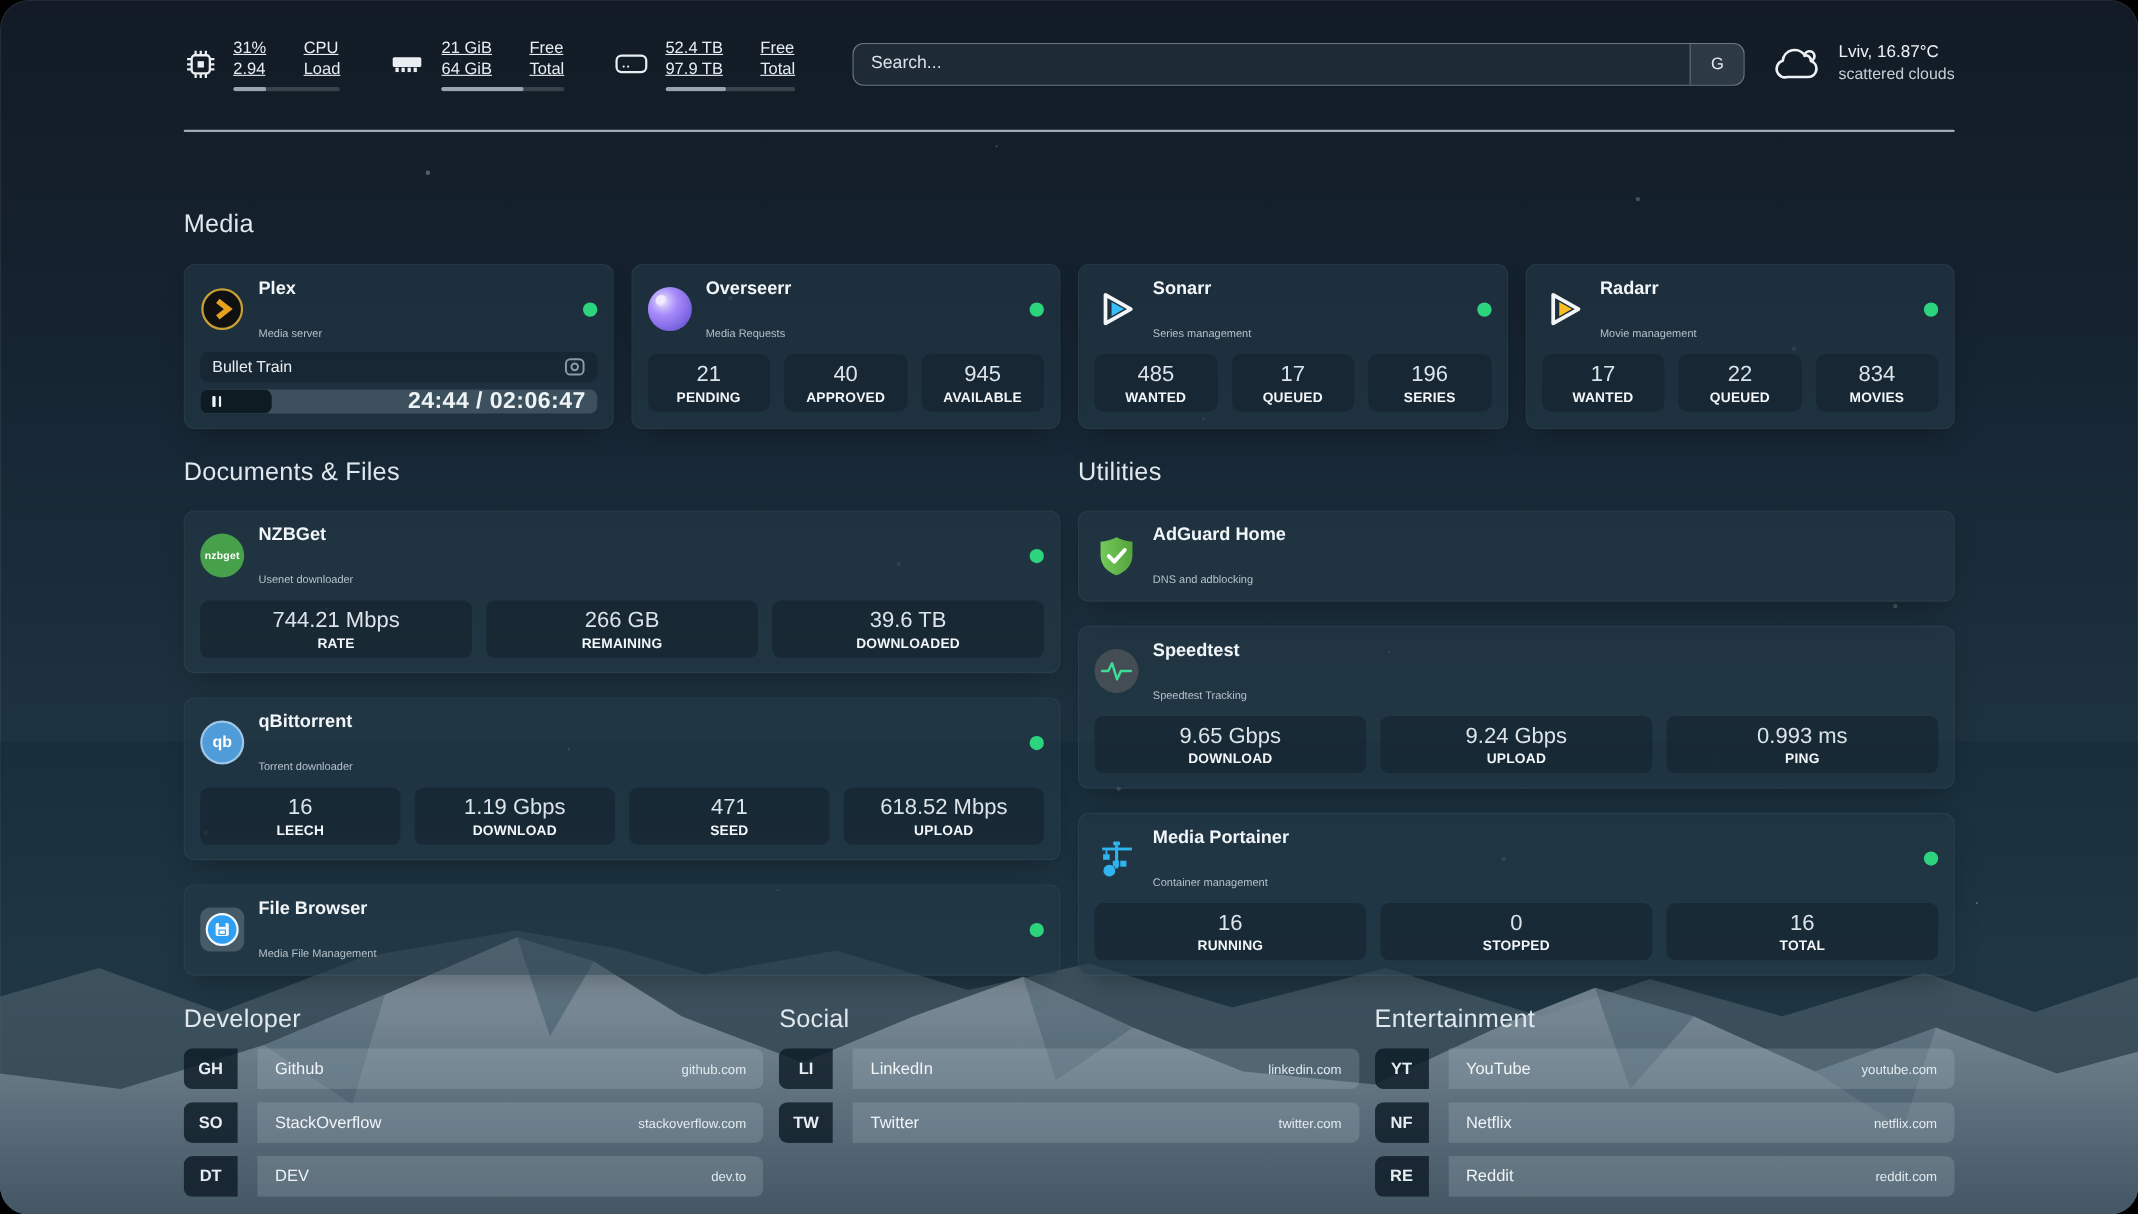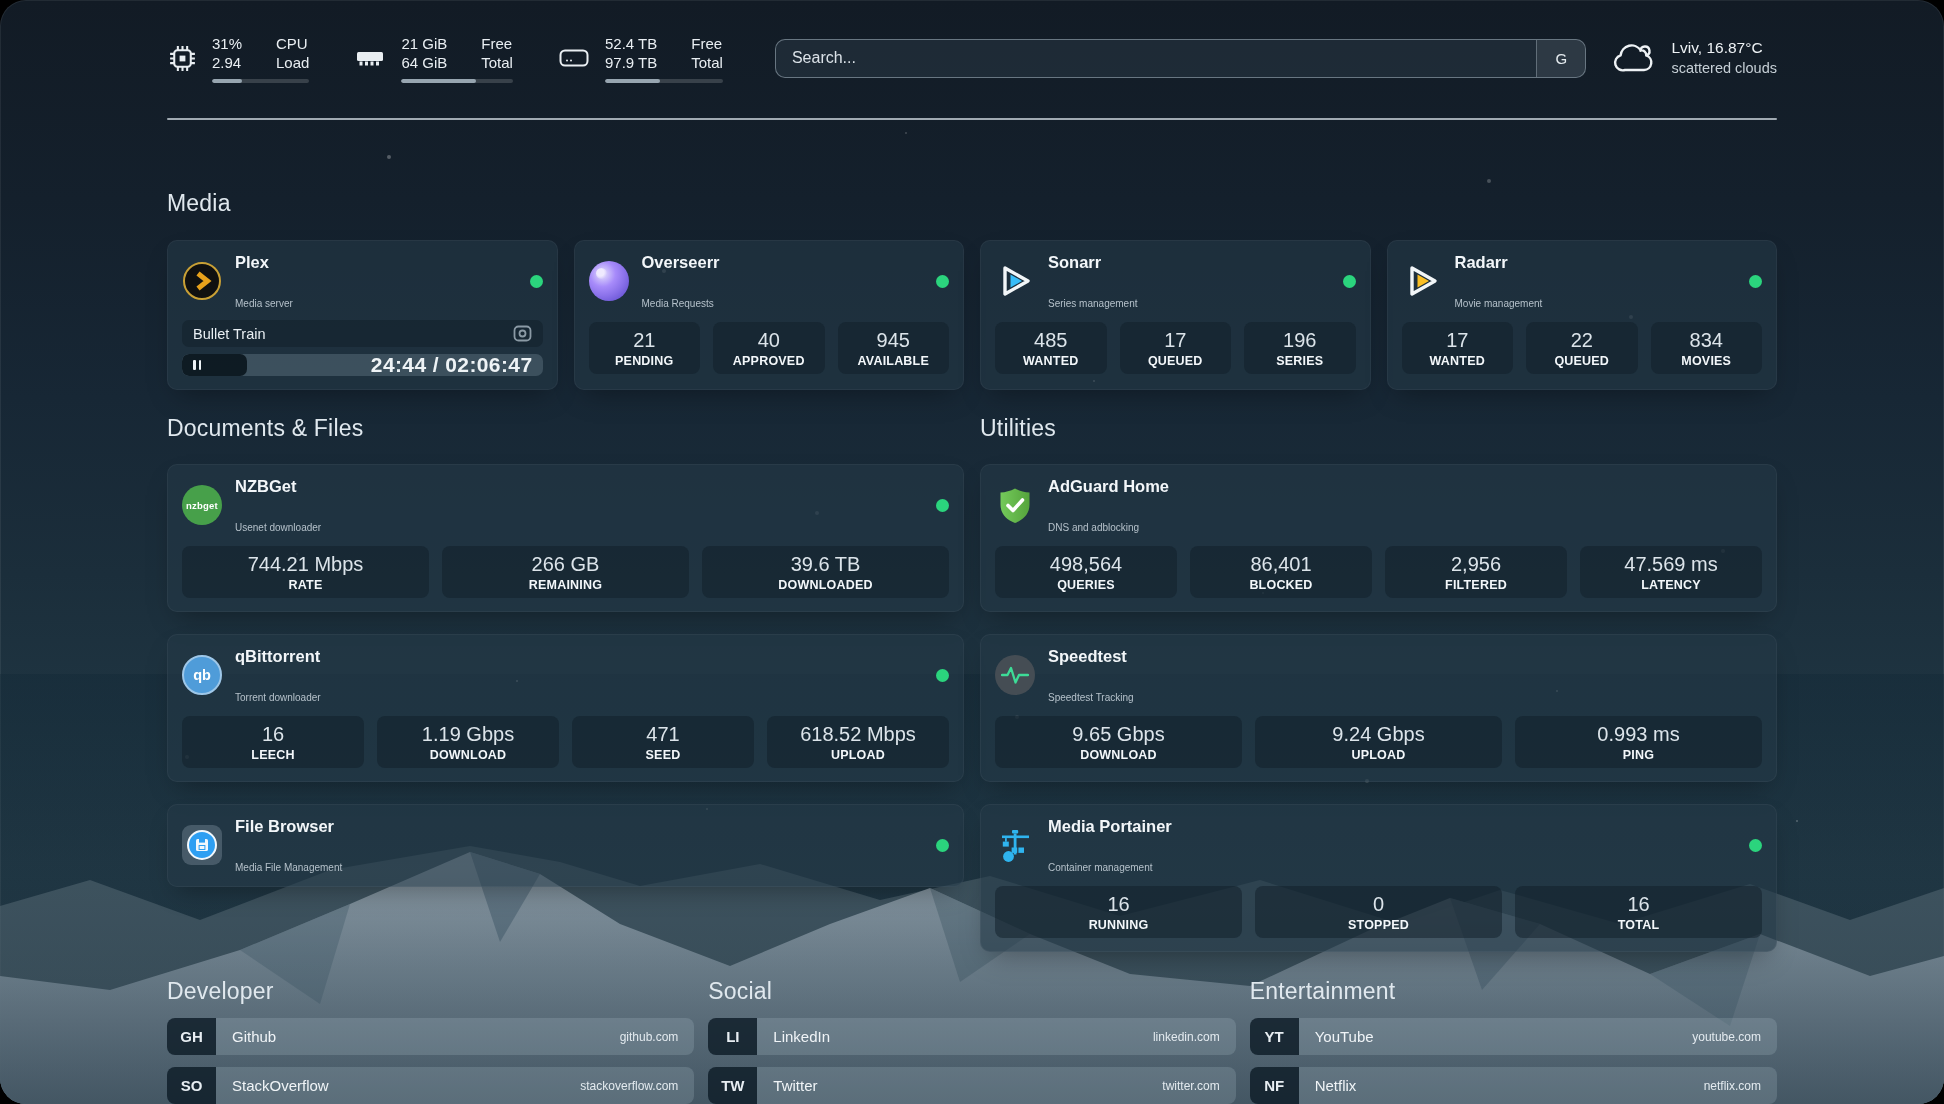--- a/index.html
+++ b/index.html
@@ -17,21 +17,21 @@
     226px 212px 0 0 rgba(255,255,255,.25),663px 150px 0 1px rgba(255,255,255,.2),1093px 260px 0 0 rgba(255,255,255,.3),
     1630px 196px 0 1px rgba(255,255,255,.18),296px 433px 0 0 rgba(255,255,255,.28),816px 392px 0 1px rgba(255,255,255,.16),
     1262px 472px 0 0 rgba(255,255,255,.24),1722px 430px 0 1px rgba(255,255,255,.2),516px 560px 0 0 rgba(255,255,255,.3),
     1016px 596px 0 1px rgba(255,255,255,.18),1556px 570px 0 0 rgba(255,255,255,.26),186px 636px 0 1px rgba(255,255,255,.2),
     706px 688px 0 0 rgba(255,255,255,.22),1366px 660px 0 1px rgba(255,255,255,.18),1796px 700px 0 0 rgba(255,255,255,.25);}
   
   .content{position:relative;padding:0 167px;}
   
   .topbar{display:flex;align-items:center;margin-top:34px;height:48px;}
   .res{display:flex;align-items:center;gap:14px;margin-right:44px;color:#e9eef2;}
-  .res-grid{display:grid;grid-template-columns:auto auto;column-gap:34px;}
+  .res-grid{display:grid;grid-template-columns:auto auto;column-gap:34px;text-decoration:underline;}
   .res-col{display:flex;flex-direction:column;font-size:15px;line-height:19px;}
   .res-bar{grid-column:1 / -1;margin-top:7px;height:4px;border-radius:2px;background:rgba(255,255,255,0.16);overflow:hidden;}
   .res-fill{height:100%;border-radius:2px;background:#97a5b0;}
   .searchbox{flex:1;display:flex;align-items:stretch;height:37px;margin:0 26px 0 8px;border:1px solid rgba(196,210,221,0.45);
     border-radius:10px;background:rgba(40,55,67,0.55);overflow:hidden;}
   .searchbox input{flex:1;background:transparent;border:none;outline:none;padding:0 16px;color:#eef3f6;font-size:16px;font-family:"Liberation Sans",sans-serif;}
   .searchbox input::placeholder{color:#dbe2e8;opacity:1;}
   .sbtn{width:48px;display:flex;align-items:center;justify-content:center;font-size:15px;color:#e6ecf0;
     background:rgba(255,255,255,0.07);border-left:1px solid rgba(196,210,221,0.35);cursor:pointer;}
   .weather{display:flex;align-items:center;gap:13px;color:#eef2f5;}
@@ -65,21 +65,21 @@
   .pausebars span{display:block;width:2.6px;height:10px;background:#eef3f6;border-radius:1px;}
   .np-time{margin-left:auto;padding-right:10px;font-size:21px;font-weight:700;color:#eef3f6;letter-spacing:0.4px;}
   
   .twocol{display:grid;grid-template-columns:1fr 1fr;column-gap:16px;margin-top:25px;}
   .col-title{margin:0 0 22px;}
   .colcards .card{margin-bottom:22px;}
   .colcards .card:last-child{margin-bottom:0;}
   
   .bookmarks{display:grid;grid-template-columns:repeat(3,1fr);column-gap:14px;margin-top:26px;padding-bottom:30px;}
   .bm-title{margin:0 0 13px;}
-  .bm-row{display:flex;height:37px;margin-bottom:12px;border-radius:8px;overflow:hidden;cursor:pointer;}
+  .bm-row{display:flex;height:37px;margin-bottom:12px;border-radius:8px;overflow:hidden;cursor:pointer;gap:18px;}
   .bm-tag{width:49px;flex:none;display:flex;align-items:center;justify-content:center;background:rgba(13,28,39,0.82);
     font-size:15px;font-weight:600;color:#e7edf2;}
   .bm-main{flex:1;display:flex;align-items:center;padding:0 16px;background:rgba(186,203,214,0.20);min-width:0;}
   .bm-name{font-size:15px;color:#f0f4f7;white-space:nowrap;}
   .bm-url{margin-left:auto;font-size:12px;color:#e3eaef;white-space:nowrap;}
   
   .circ{border-radius:50%;display:flex;align-items:center;justify-content:center;}
   .plex-c{width:38px;height:38px;background:#101010;border:2px solid #c9a035;box-sizing:border-box;}
   .ovs-c{width:40px;height:40px;background:radial-gradient(circle at 34% 32%,#cfc3fb 0 12%,#a78bfa 34%,#8b72ea 58%,#6b57d6 82%,#5a48c4 100%);position:relative;overflow:hidden;}
   .ovs-c::after{content:"";position:absolute;left:7px;top:7px;width:11px;height:11px;border-radius:50%;
@@ -446,38 +446,20 @@
                     </defs>
                   <path d="M20,3.5 C24.5,6 29.5,7.2 34.5,7.6 V19.5 C34.5,28.8 28.6,34.8 20,38 C11.4,34.8 5.5,28.8 5.5,19.5 V7.6 C10.5,7.2 15.5,6 20,3.5 Z" fill="url(#ag)"></path>
                   <polyline points="13,20.5 18,25.5 27.5,15" fill="none" stroke="#ffffff" stroke-width="3.6" stroke-linecap="round" stroke-linejoin="round"></polyline>
                 </svg>
               </div>
               <div class="titles">
                 <span class="svc-name">AdGuard Home</span>
                 <span class="svc-desc">DNS and adblocking</span>
               </div>
             </div>
-            <div class="stats">
-              <div class="stat">
-                <div class="stat-v">498,564</div>
-                  <div class="stat-l">QUERIES</div>
-                </div>
-              <div class="stat">
-                <div class="stat-v">86,401</div>
-                  <div class="stat-l">BLOCKED</div>
-                </div>
-              <div class="stat">
-                <div class="stat-v">2,956</div>
-                  <div class="stat-l">FILTERED</div>
-                </div>
-              <div class="stat">
-                <div class="stat-v">47.569 ms</div>
-                  <div class="stat-l">LATENCY</div>
-                </div>
-            </div>
           </div>
 
           <div class="card">
             <div class="card-h">
               <div class="svc-icon">
                 <div class="circ spd-c">
                   <svg width="28" height="20" viewBox="0 0 28 20">
                     <polyline points="1,10 6.5,10 10,3 14.5,17.5 18,10 27,10" fill="none" stroke="#3ddc97" stroke-width="2.3" stroke-linecap="round" stroke-linejoin="round"></polyline>
                   </svg>
                 </div>

